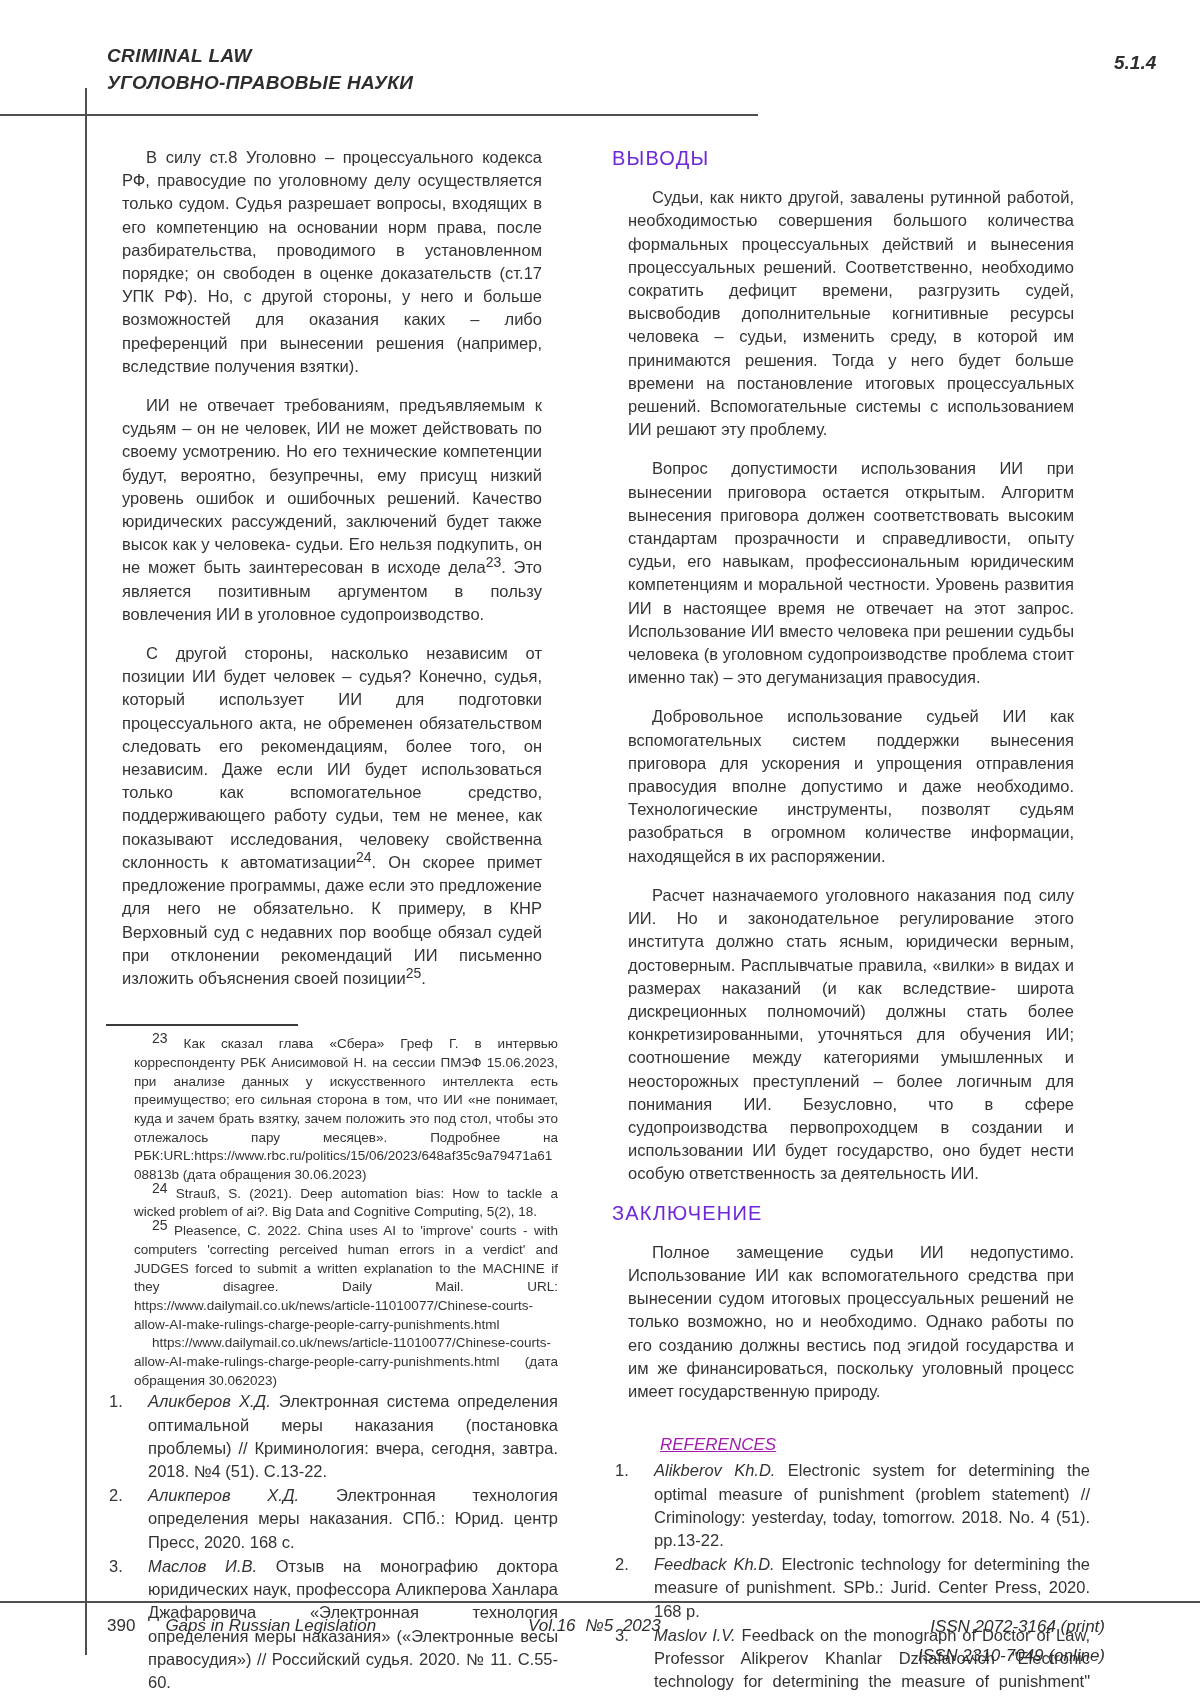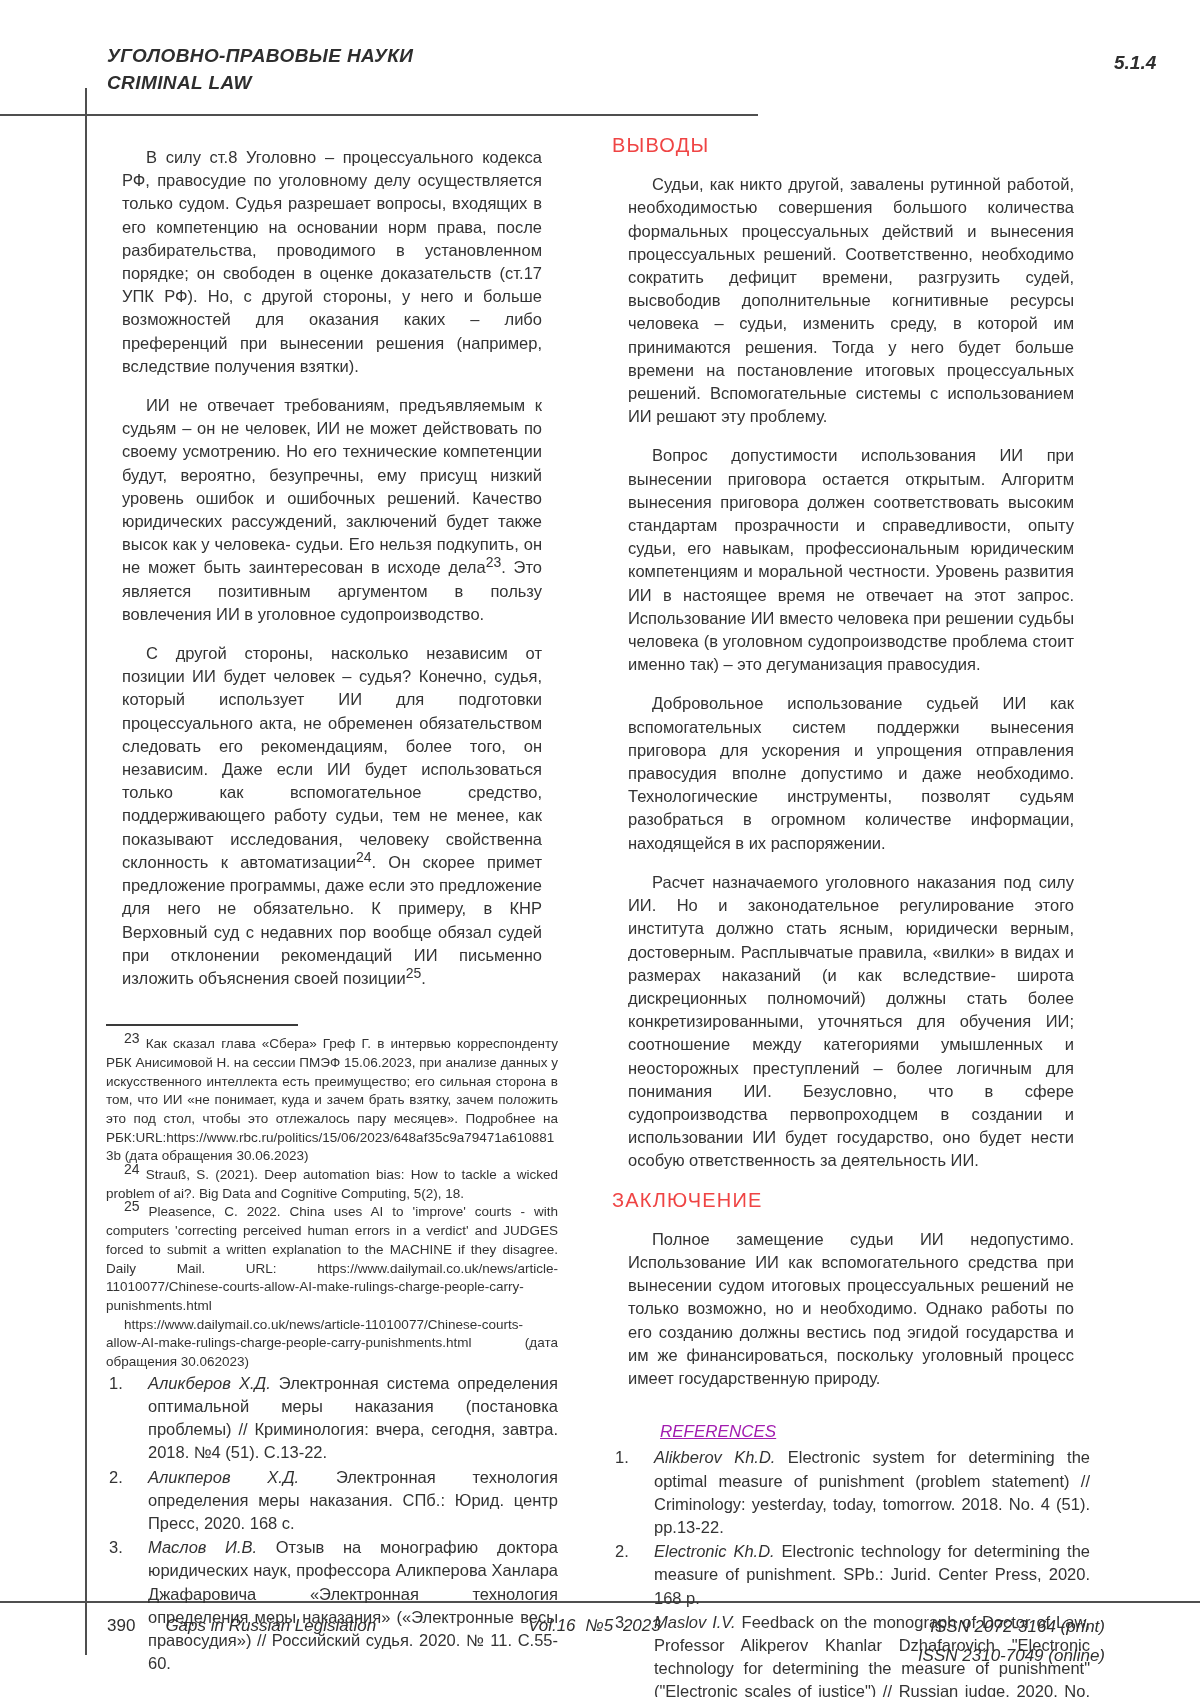--- a/index.html
+++ b/index.html
@@ -21,26 +21,26 @@
     font-size:19px;line-height:27px;letter-spacing:.4px;color:#2e2e2e;}
   .section-code{position:absolute;left:1114px;top:52px;font-weight:bold;font-style:italic;
     font-size:19px;color:#2e2e2e;}
   
   .col{position:absolute;top:130px;text-align:justify;font-size:16.5px;line-height:23.2px;}
   .col-left{left:106px;width:452px;}
   .col-right{left:612px;width:478px;}
   p.body{margin:16px;text-indent:24px;}
   sup.marker{font-size:14px;line-height:0;vertical-align:super;}
   
-  .sect-heading{font-size:20px;font-weight:400;letter-spacing:1.2px;color:#ef4444;
-    margin:4px 0 10px 0;text-align:left;text-indent:0;}
+  .sect-heading{font-size:20px;font-weight:400;letter-spacing:1.2px;color:#6d28d9;
+    margin:17px 0 10px 0;text-align:left;text-indent:0;}
   .sect-heading.later{margin-top:16px;}
   
   .fn-rule{width:192px;height:2px;background:#3a3a3a;margin:34px 0 9px 0;}
-  .footnotes{font-size:13.5px;line-height:18.7px;text-align:justify;}
+  .footnotes{font-size:13.5px;line-height:18.7px;text-align:justify;margin-left:28px;}
   .fn{margin:0;text-indent:18px;overflow-wrap:anywhere;}
   
   .list-heading{font-style:italic;text-decoration:underline;font-size:17px;
     margin:30px 0 3px 48px;text-align:left;text-indent:0;color:#a21caf;}
   .ref-item{display:flex;margin:0 0 1px 0;}
   .ref-num{flex:0 0 42px;padding-left:3px;box-sizing:border-box;text-align:left;}
   .ref-body{flex:1;text-align:justify;}
   .author{font-style:italic;}
   
   .footer-left{position:absolute;left:107px;top:1616px;font-size:17px;color:#2e2e2e;}
@@ -53,22 +53,22 @@
 </head>
 <body>
 
 <div class="page">
 
   <div class="vrule"></div>
   <div class="header-rule"></div>
   <div class="footer-rule"></div>
 
   <div class="header-block">
+    <div>CRIMINAL LAW</div>
     <div>УГОЛОВНО-ПРАВОВЫЕ НАУКИ</div>
-    <div>CRIMINAL LAW</div>
   </div>
   <div class="section-code">5.1.4</div>
 
   <div class="col col-left">
     <p class="body">В силу ст.8 Уголовно – процессуального кодекса РФ, правосудие по уголовному делу осуществляется только судом. Судья разрешает вопросы, входящих в его компетенцию на основании норм права, после разбирательства, проводимого в установленном порядке; он свободен в оценке доказательств (ст.17 УПК РФ). Но, с другой стороны, у него и больше возможностей для оказания каких – либо преференций при вынесении решения (например, вследствие получения взятки).</p>
     <p class="body"><span>ИИ не отвечает требованиям, предъявляемым к судьям – он не человек, ИИ не может действовать по своему усмотрению. Но его технические компетенции будут, вероятно, безупречны, ему присущ низкий уровень ошибок и ошибочных решений. Качество юридических рассуждений, заключений будет также высок как у человека- судьи. Его нельзя подкупить, он не может быть заинтересован в исходе дела</span><sup class="marker">23</sup><span>. Это является позитивным аргументом в пользу вовлечения ИИ в уголовное судопроизводство.</span></p>
     <p class="body"><span>С другой стороны, насколько независим от позиции ИИ будет человек – судья? Конечно, судья, который использует ИИ для подготовки процессуального акта, не обременен обязательством следовать его рекомендациям, более того, он независим. Даже если ИИ будет использоваться только как вспомогательное средство, поддерживающего работу судьи, тем не менее, как показывают исследования, человеку свойственна склонность к автоматизации</span><sup class="marker">24</sup><span>. Он скорее примет предложение программы, даже если это предложение для него не обязательно. К примеру, в КНР Верховный суд с недавних пор вообще обязал судей при отклонении рекомендаций ИИ письменно изложить объяснения своей позиции</span><sup class="marker">25</sup><span>.</span></p>
 
     <div class="fn-rule"></div>
     <div class="footnotes">
@@ -105,21 +105,21 @@
     <p class="body">Полное замещение судьи ИИ недопустимо. Использование ИИ как вспомогательного средства при вынесении судом итоговых процессуальных решений не только возможно, но и необходимо. Однако работы по его созданию должны вестись под эгидой государства и им же финансироваться, поскольку уголовный процесс имеет государственную природу.</p>
 
     <p class="list-heading">REFERENCES</p>
     <div>
       <div class="ref-item">
         <span class="ref-num">1.</span>
         <span class="ref-body"><span class="author">Alikberov Kh.D.</span><span> Electronic system for determining the optimal measure of punishment (problem statement) // Criminology: yesterday, today, tomorrow. 2018. No. 4 (51). pp.13-22.</span></span>
       </div>
       <div class="ref-item">
         <span class="ref-num">2.</span>
-        <span class="ref-body"><span class="author">Electronic Kh.D.</span><span> Electronic technology for determining the measure of punishment. SPb.: Jurid. Center Press, 2020. 168 p.</span></span>
+        <span class="ref-body"><span class="author">Feedback Kh.D.</span><span> Electronic technology for determining the measure of punishment. SPb.: Jurid. Center Press, 2020. 168 p.</span></span>
       </div>
       <div class="ref-item">
         <span class="ref-num">3.</span>
         <span class="ref-body"><span class="author">Maslov I.V.</span><span> Feedback on the monograph of Doctor of Law, Professor Alikperov Khanlar Dzhafarovich "Electronic technology for determining the measure of punishment" ("Electronic scales of justice") // Russian judge. 2020. No. 11. P.55-60.</span></span>
       </div>
     </div>
   </div>
 
   <div class="footer-left">
     <span>390</span><span class="journal">Gaps in Russian Legislation</span>

